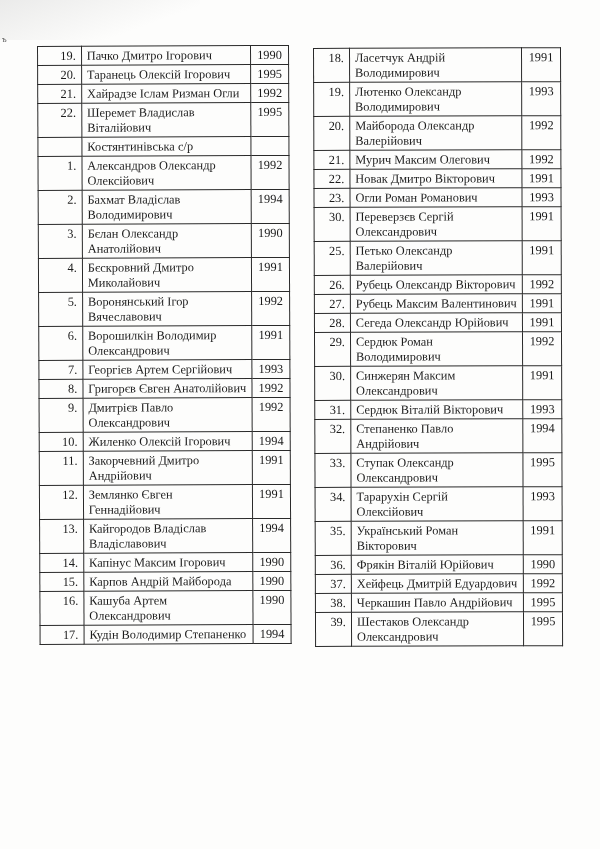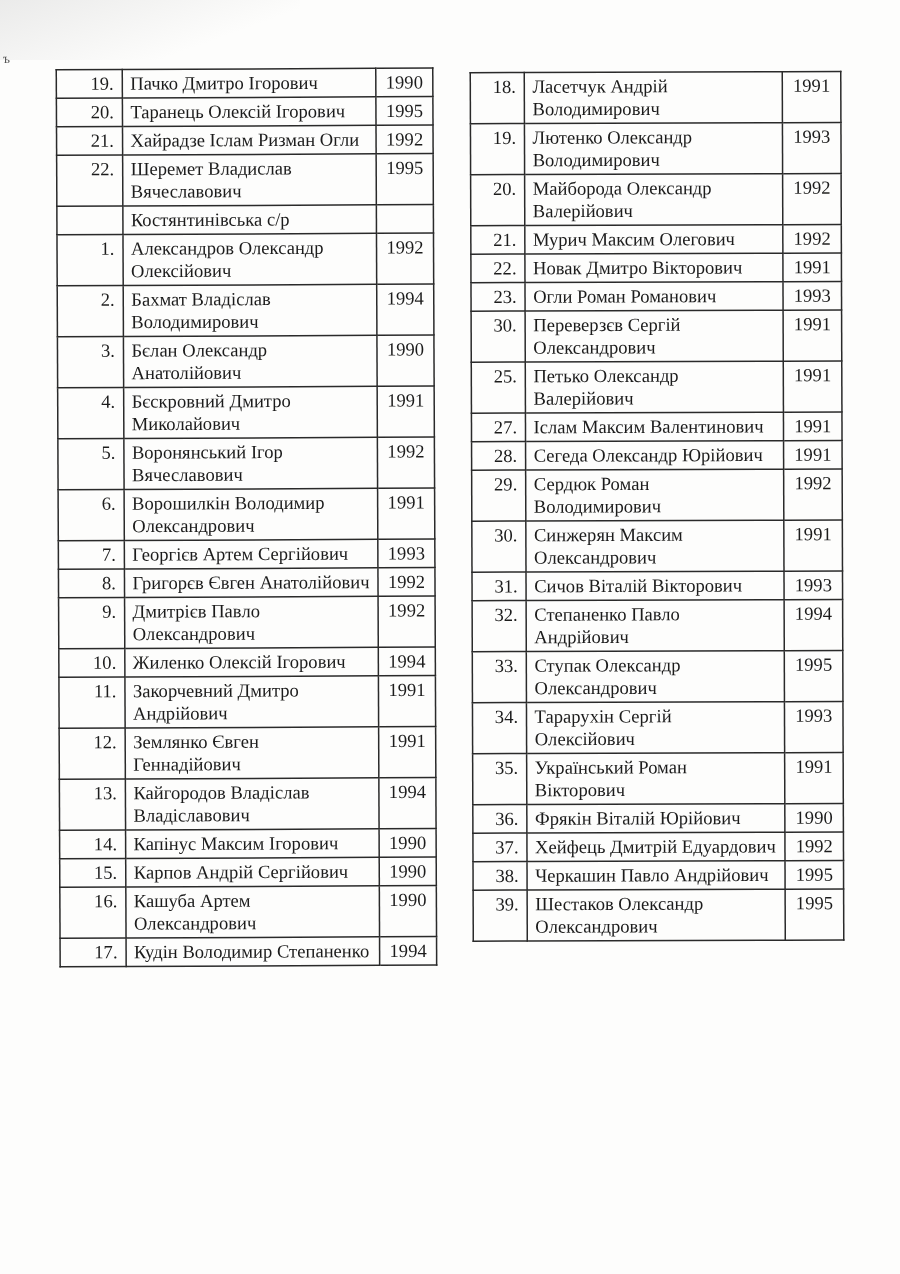--- a/index.html
+++ b/index.html
@@ -64,21 +64,21 @@
         <td class="name">Таранець Олексій Ігорович</td>
         <td class="year">1995</td>
       </tr>
       <tr>
         <td class="num">21.</td>
         <td class="name">Хайрадзе Іслам Ризман Огли</td>
         <td class="year">1992</td>
       </tr>
       <tr>
         <td class="num">22.</td>
-        <td class="name">Шеремет Владислав Вячеславович</td>
+        <td class="name">Шеремет Владислав Віталійович</td>
         <td class="year">1995</td>
       </tr>
       <tr class="section">
         <td class="num"></td>
         <td class="name">Костянтинівська с/р</td>
         <td class="year"></td>
       </tr>
       <tr>
         <td class="num">1.</td>
         <td class="name">Александров Олександр Олексійович</td>
@@ -144,21 +144,21 @@
         <td class="name">Кайгородов Владіслав Владіславович</td>
         <td class="year">1994</td>
       </tr>
       <tr>
         <td class="num">14.</td>
         <td class="name">Капінус Максим Ігорович</td>
         <td class="year">1990</td>
       </tr>
       <tr>
         <td class="num">15.</td>
-        <td class="name">Карпов Андрій Сергійович</td>
+        <td class="name">Карпов Андрій Майборода</td>
         <td class="year">1990</td>
       </tr>
       <tr>
         <td class="num">16.</td>
         <td class="name">Кашуба Артем Олександрович</td>
         <td class="year">1990</td>
       </tr>
       <tr>
         <td class="num">17.</td>
         <td class="name">Кудін Володимир Степаненко</td>
@@ -208,42 +208,47 @@
         <td class="num">30.</td>
         <td class="name">Переверзєв Сергій Олександрович</td>
         <td class="year">1991</td>
       </tr>
       <tr>
         <td class="num">25.</td>
         <td class="name">Петько Олександр Валерійович</td>
         <td class="year">1991</td>
       </tr>
       <tr>
+        <td class="num">26.</td>
+        <td class="name">Рубець Олександр Вікторович</td>
+        <td class="year">1992</td>
+      </tr>
+      <tr>
         <td class="num">27.</td>
-        <td class="name">Іслам Максим Валентинович</td>
+        <td class="name">Рубець Максим Валентинович</td>
         <td class="year">1991</td>
       </tr>
       <tr>
         <td class="num">28.</td>
         <td class="name">Сегеда Олександр Юрійович</td>
         <td class="year">1991</td>
       </tr>
       <tr>
         <td class="num">29.</td>
         <td class="name">Сердюк Роман Володимирович</td>
         <td class="year">1992</td>
       </tr>
       <tr>
         <td class="num">30.</td>
         <td class="name">Синжерян Максим Олександрович</td>
         <td class="year">1991</td>
       </tr>
       <tr>
         <td class="num">31.</td>
-        <td class="name">Сичов Віталій Вікторович</td>
+        <td class="name">Сердюк Віталій Вікторович</td>
         <td class="year">1993</td>
       </tr>
       <tr>
         <td class="num">32.</td>
         <td class="name">Степаненко Павло Андрійович</td>
         <td class="year">1994</td>
       </tr>
       <tr>
         <td class="num">33.</td>
         <td class="name">Ступак Олександр Олександрович</td>

